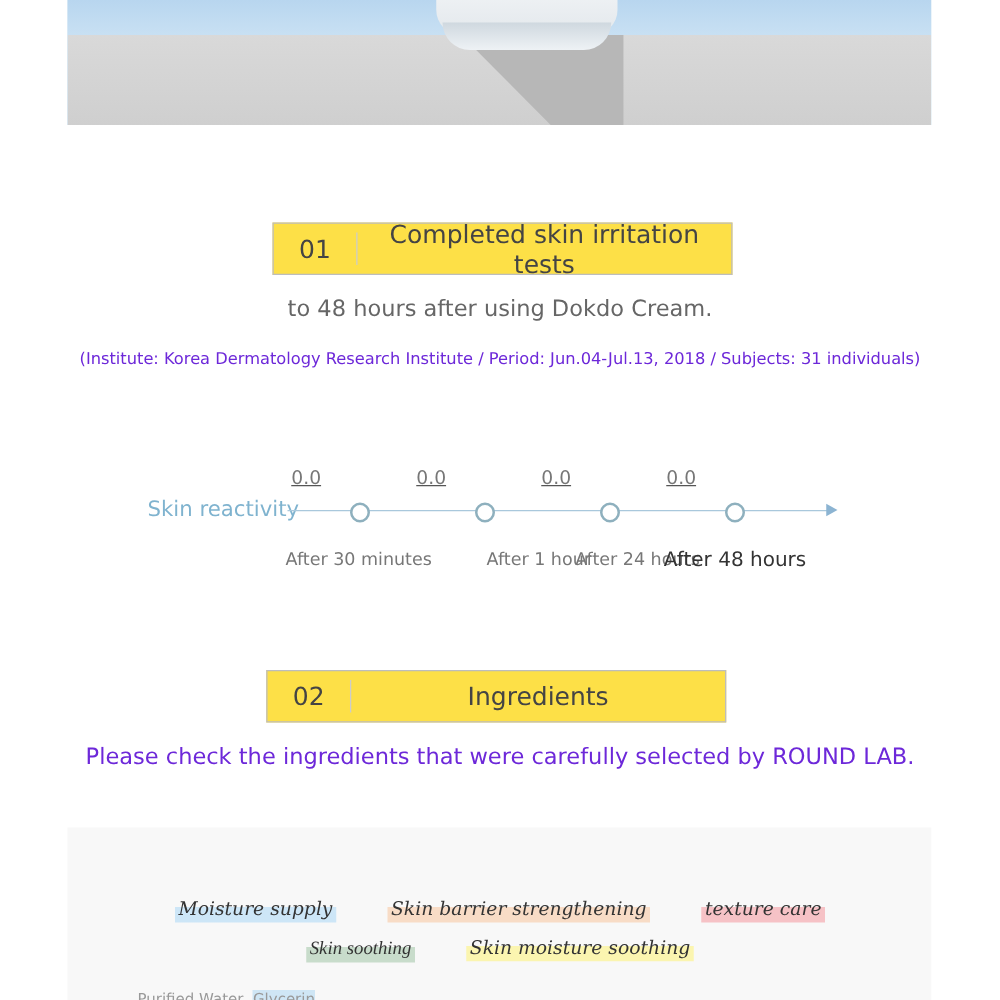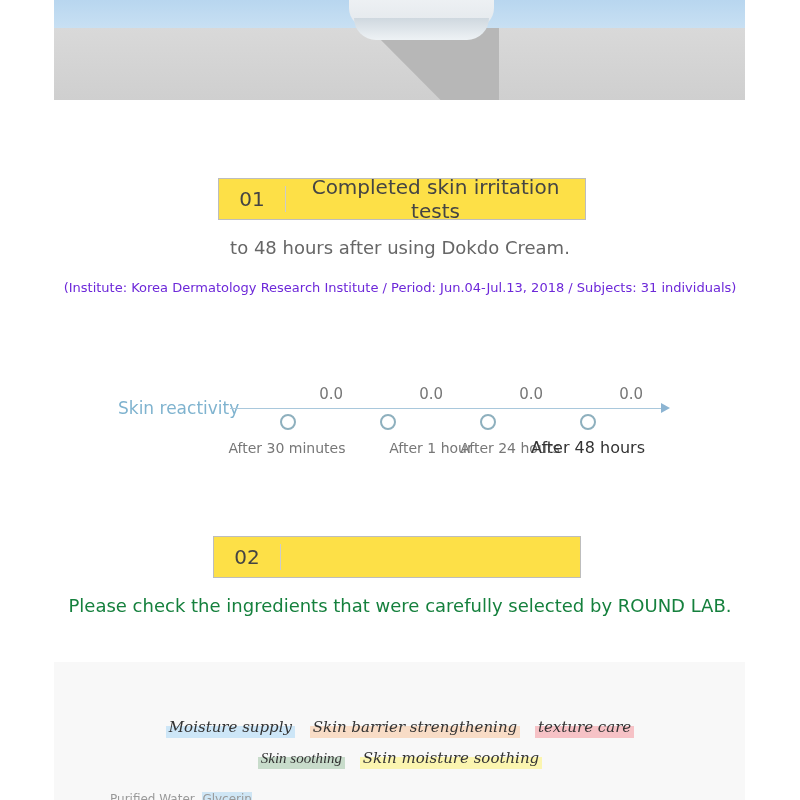--- a/index.html
+++ b/index.html
@@ -17,33 +17,33 @@
     .section-box .title { flex: 1; text-align: center; font-size: 20px; color: #444; }
 
     .desc { position: absolute; left: 0; width: 800px; text-align: center; color: #666; }
     .desc1 { top: 237px; font-size: 18px; line-height: 22px; }
     .desc-note { top: 280px; font-size: 13px; color: #6d28d9; }
 
     .timeline { position: absolute; left: 0; top: 370px; width: 800px; height: 100px; }
     .timeline .label { position: absolute; left: 118px; top: 28px; font-size: 17px; color: #7fb3cf; }
     .timeline .line { position: absolute; left: 230px; top: 38px; width: 432px; height: 1px; background: #a9c8dc; }
     .timeline .arrow { position: absolute; left: 661px; top: 33px; width: 0; height: 0; border-left: 9px solid #8cb4d2; border-top: 5px solid transparent; border-bottom: 5px solid transparent; }
-    .timeline .point { position: absolute; top: 12px; width: 110px; margin-left: -55px; text-align: right; }
+    .timeline .point { position: absolute; top: 0; width: 110px; margin-left: -55px; text-align: left; text-decoration: underline; }
     .timeline .value { font-size: 15px; color: #777; height: 24px; line-height: 24px; }
     .timeline .dot { width: 12px; height: 12px; border: 2px solid #8eb0be; border-radius: 50%; background: #fff; margin: 8px auto 0; }
     .timeline .time { position: absolute; top: 70px; width: 120px; margin-left: -60px; text-align: center; font-size: 14px; color: #777; white-space: nowrap; }
     .timeline .time.strong { font-size: 16px; color: #333; top: 68px; }
 
-    .desc2 { top: 595px; font-size: 18px; color: #15803d; }
+    .desc2 { top: 595px; font-size: 18px; color: #6d28d9; }
 
     .ingredients-panel { position: absolute; left: 54px; top: 662px; width: 691px; height: 138px; background: #f8f8f8; }
     .tags { position: absolute; left: 0; width: 800px; text-align: center; font-family: "DejaVu Serif", serif; font-style: italic; font-size: 15px; color: #333; }
     .tags.row1 { top: 716px; }
     .tags.row2 { top: 747px; }
-    .tag { display: inline-block; padding: 0 3px; margin: 0 5px; line-height: 22px; }
+    .tag { display: inline-block; padding: 0 3px; margin: 0 18px; line-height: 22px; }
     .ingredient-line { position: absolute; left: 110px; top: 792px; width: 580px; height: 8px; overflow: hidden; font-size: 12px; color: #999; white-space: nowrap; }
     .ingredient-line .hl { background: #cfe6f5; }
   </style>
 </head>
 <body>
 
 <div class="hero">
   <div class="sky"></div>
   <div class="wall"></div>
   <div class="shadow"></div>
@@ -86,20 +86,21 @@
 
   <div class="time" style="left:287px;">After 30 minutes</div>
   <div class="time" style="left:388px;padding-left:43px;">After 1 hour</div>
   <div class="time" style="left:488px;padding-left:22px;">After 24 hours</div>
   <div class="time strong" style="left:588px;">After 48 hours</div>
 </div>
 
 <div class="section-box" style="left:213px; top:536px; width:366px; height:40px;">
   <span class="num">02</span>
   <span class="sep"></span>
+  <span class="title">Ingredients</span>
 </div>
 
 <div class="desc desc2">Please check the ingredients that were carefully selected by ROUND LAB.</div>
 
 <div class="ingredients-panel"></div>
 
 <div class="tags row1">
   <span class="tag" style="background:linear-gradient(transparent 45%, #cde6f7 45%);">Moisture supply</span>
   <span class="tag" style="background:linear-gradient(transparent 45%, #f8dcc6 45%);">Skin barrier strengthening</span>
   <span class="tag" style="background:linear-gradient(transparent 45%, #f6c2c6 45%);">texture care</span>

